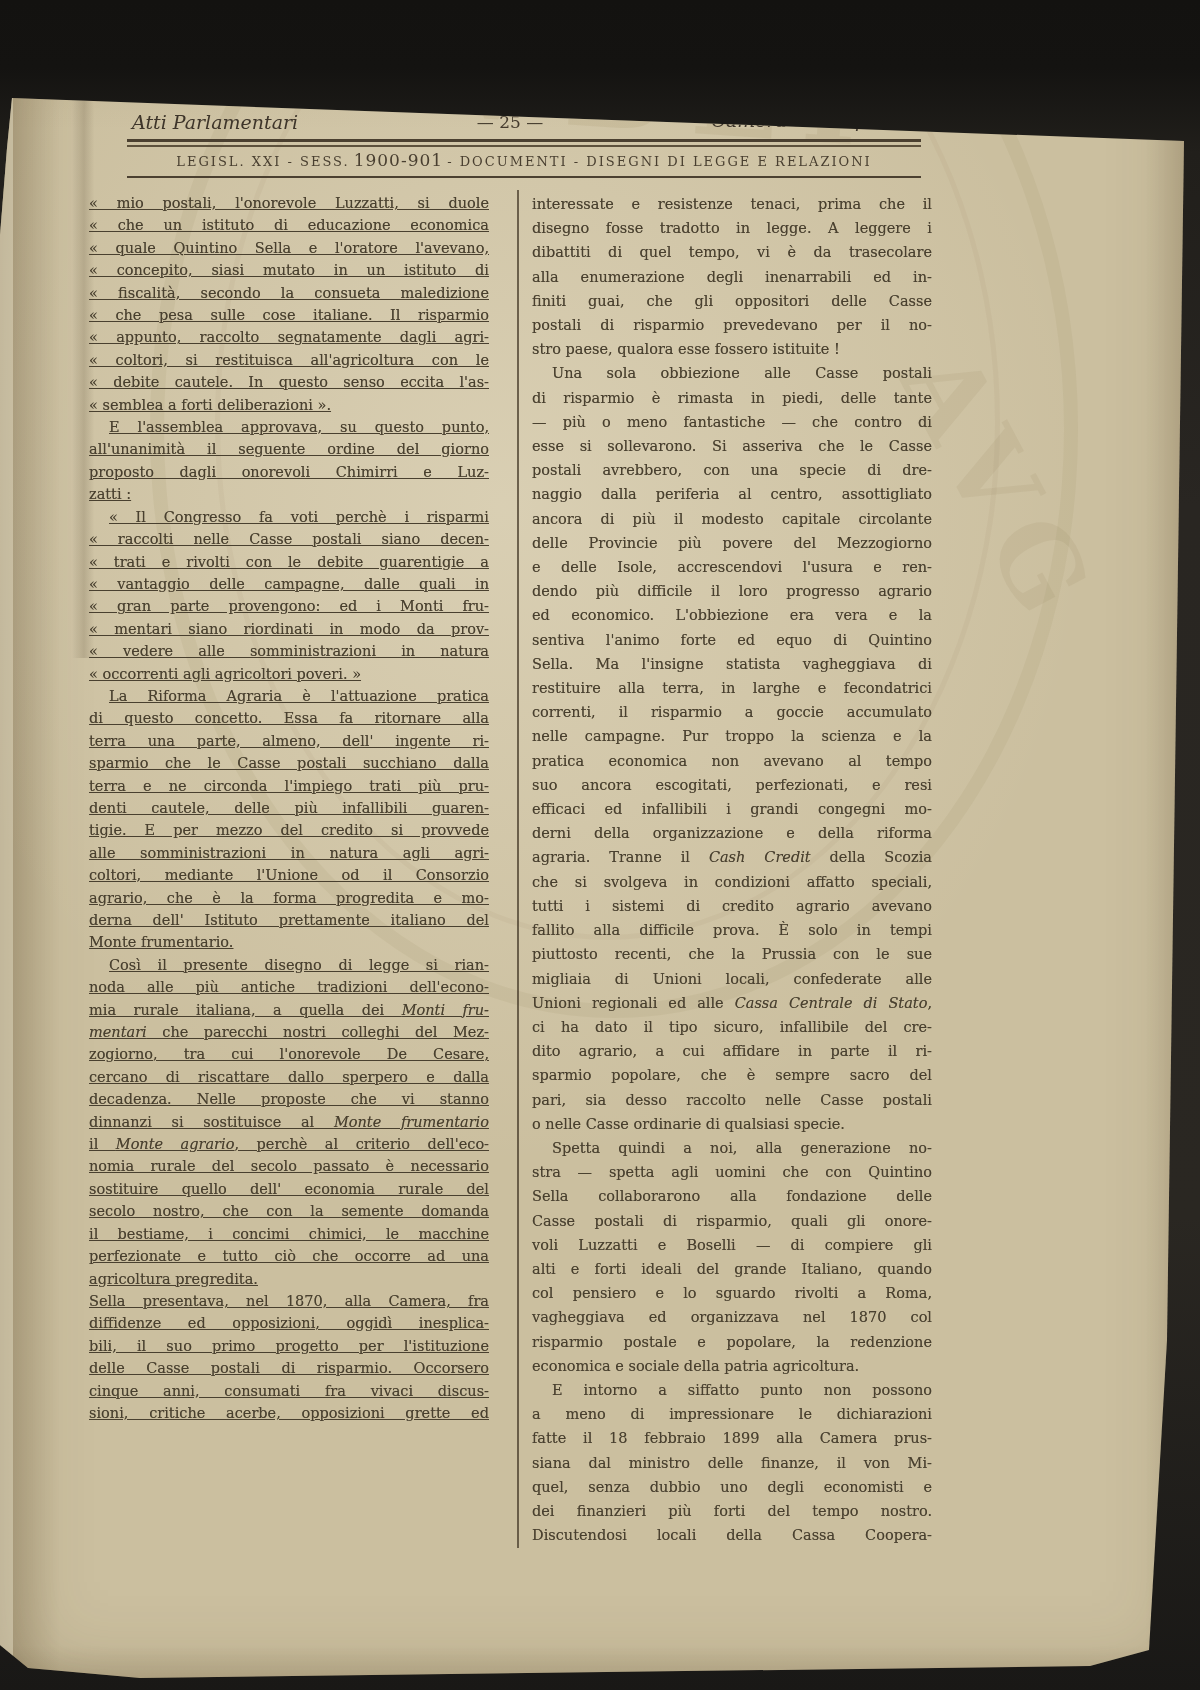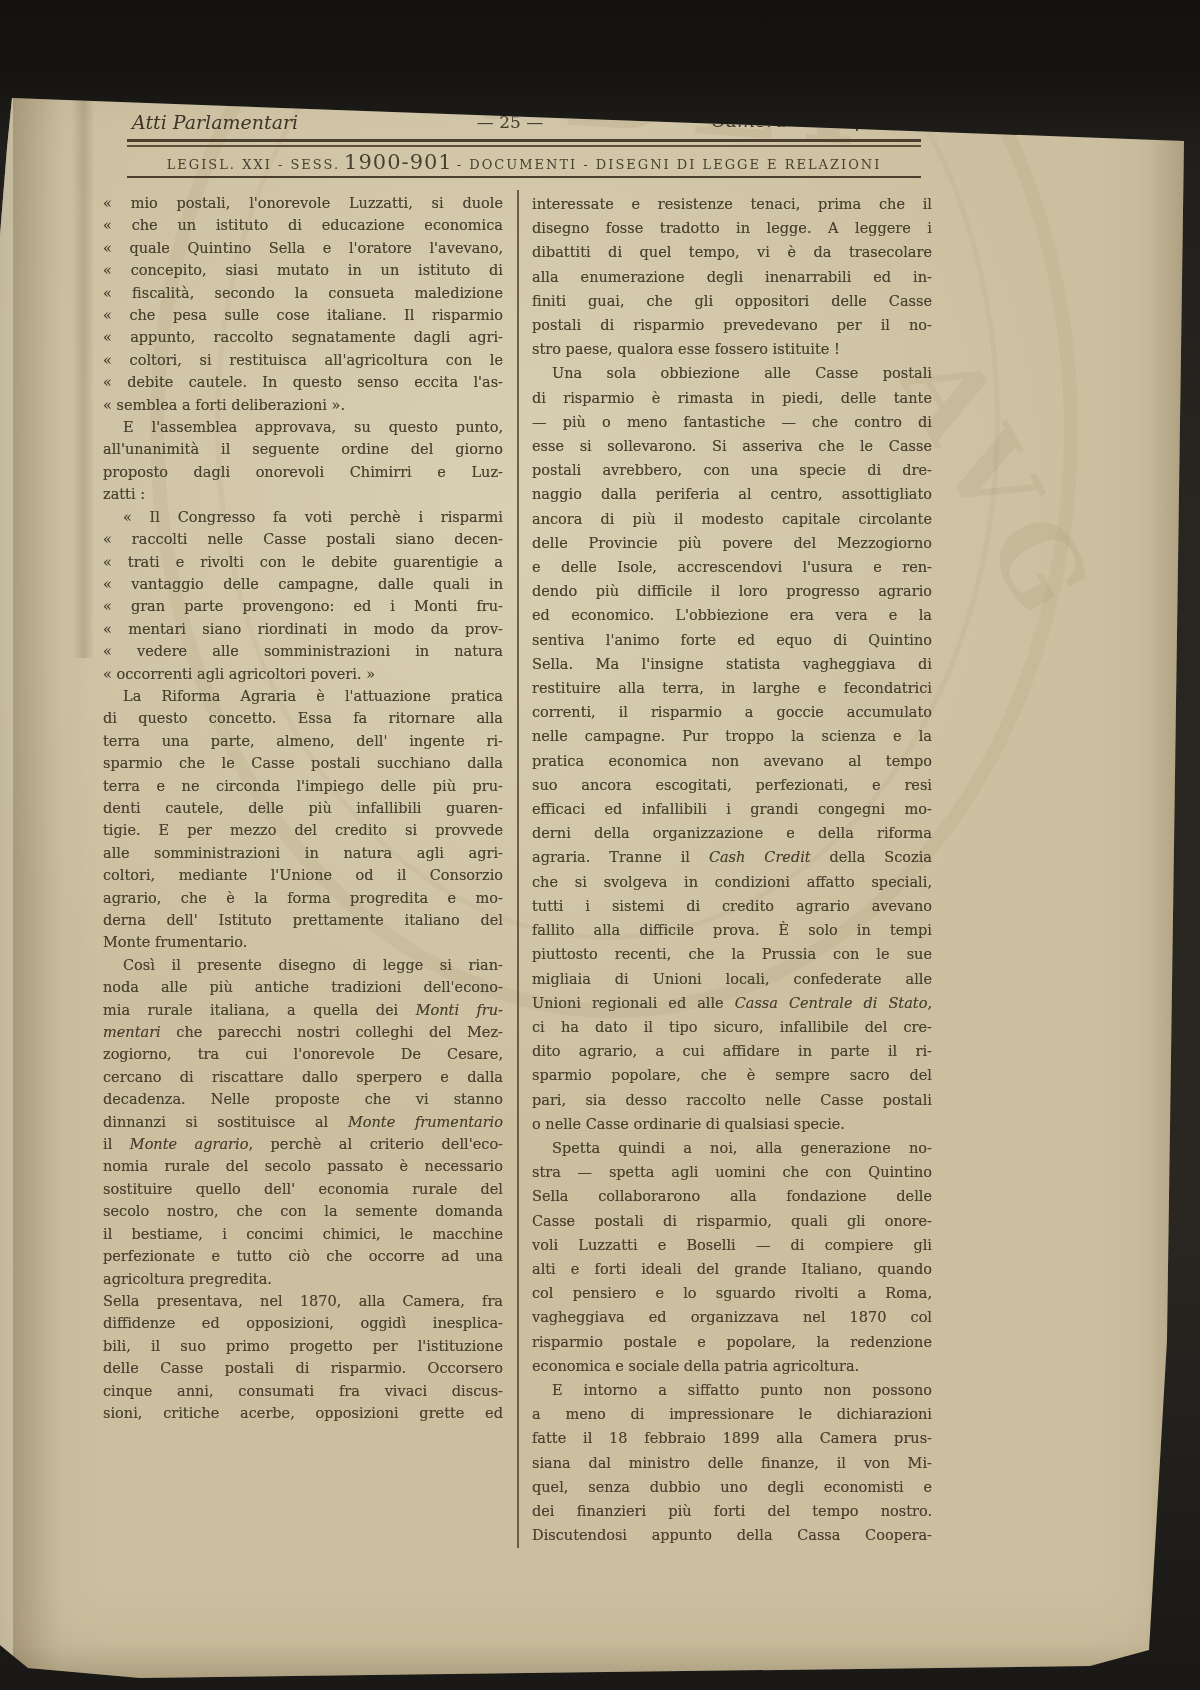--- a/index.html
+++ b/index.html
@@ -31,26 +31,26 @@
   .hdr-left{position:absolute;left:132px;top:111px;font-style:italic;font-size:19px;color:#3e352a;}
   .hdr-center{position:absolute;left:430px;top:112px;width:160px;text-align:center;font-size:17px;color:#443a2d;}
   .hdr-right{position:absolute;left:700px;top:109px;width:212px;text-align:right;font-style:italic;font-size:19px;color:#3e352a;}
   .issue{position:absolute;left:700px;top:82px;width:212px;text-align:right;color:#332b22;font-size:19px;}
   .issue b{font-size:27px;letter-spacing:1px;color:#2b241d;}
   .stamp15{position:absolute;left:1024px;top:94px;font-size:22px;letter-spacing:9px;color:#6c685d;}
   .ruleA{position:absolute;left:127px;top:139px;width:794px;height:3px;background:#4b4030;}
   .ruleB{position:absolute;left:127px;top:145px;width:794px;height:2px;background:#5d513c;}
   .ruleC{position:absolute;left:127px;top:176px;width:794px;height:2px;background:#4b4030;}
   .legisl{position:absolute;left:127px;top:150px;width:794px;text-align:center;color:#493f30;font-size:13px;letter-spacing:2px;white-space:nowrap;}
-  .legisl .sess{font-size:21px;letter-spacing:1px;margin:0 4px;}
+  .legisl .sess{font-size:17px;letter-spacing:1px;margin:0 4px;}
   
   .divider{position:absolute;left:517px;top:190px;width:2px;height:1358px;background:rgba(72,60,43,0.75);}
   .col{position:absolute;top:192px;width:400px;color:#49402f;font-size:14.5px;
     text-shadow:0 0 0.5px rgba(73,64,47,0.55);}
-  .col-left{left:103px;line-height:22.4px;}
+  .col-left{left:89px;line-height:22.4px;text-decoration:underline;}
   .col-right{left:532px;line-height:24.2px;}
   .tline{text-align:justify;text-align-last:justify;text-justify:inter-word;}
   .tline.pend{text-align-last:left;}
   .tline.ind{text-indent:20px;}
   .tline i{font-style:italic;}
 </style>
 </head>
 <body>
 
 <div class="stage">
@@ -101,21 +101,21 @@
         <div class="tline">« trati e rivolti con le debite guarentigie a</div>
         <div class="tline">« vantaggio delle campagne, dalle quali in</div>
         <div class="tline">« gran parte provengono: ed i Monti fru-</div>
         <div class="tline">« mentari siano riordinati in modo da prov-</div>
         <div class="tline">« vedere alle somministrazioni in natura</div>
         <div class="tline pend">« occorrenti agli agricoltori poveri. »</div>
         <div class="tline ind">La Riforma Agraria è l'attuazione pratica</div>
         <div class="tline">di questo concetto. Essa fa ritornare alla</div>
         <div class="tline">terra una parte, almeno, dell' ingente ri-</div>
         <div class="tline">sparmio che le Casse postali succhiano dalla</div>
-        <div class="tline">terra e ne circonda l'impiego delle più pru-</div>
+        <div class="tline">terra e ne circonda l'impiego trati più pru-</div>
         <div class="tline">denti cautele, delle più infallibili guaren-</div>
         <div class="tline">tigie. E per mezzo del credito si provvede</div>
         <div class="tline">alle somministrazioni in natura agli agri-</div>
         <div class="tline">coltori, mediante l'Unione od il Consorzio</div>
         <div class="tline">agrario, che è la forma progredita e mo-</div>
         <div class="tline">derna dell' Istituto prettamente italiano del</div>
         <div class="tline pend">Monte frumentario.</div>
         <div class="tline ind">Così il presente disegno di legge si rian-</div>
         <div class="tline">noda alle più antiche tradizioni dell'econo-</div>
         <div class="tline">mia rurale italiana, a quella dei <i>Monti fru-</i></div>
@@ -187,17 +187,17 @@
         <div class="tline">col pensiero e lo sguardo rivolti a Roma,</div>
         <div class="tline">vagheggiava ed organizzava nel 1870 col</div>
         <div class="tline">risparmio postale e popolare, la redenzione</div>
         <div class="tline pend">economica e sociale della patria agricoltura.</div>
         <div class="tline ind">E intorno a siffatto punto non possono</div>
         <div class="tline">a meno di impressionare le dichiarazioni</div>
         <div class="tline">fatte il 18 febbraio 1899 alla Camera prus-</div>
         <div class="tline">siana dal ministro delle finanze, il von Mi-</div>
         <div class="tline">quel, senza dubbio uno degli economisti e</div>
         <div class="tline">dei finanzieri più forti del tempo nostro.</div>
-        <div class="tline">Discutendosi appunto della Cassa Coopera-</div>
+        <div class="tline">Discutendosi locali della Cassa Coopera-</div>
       </div>
 
   </div>
 </div>
 
 </body></html>

